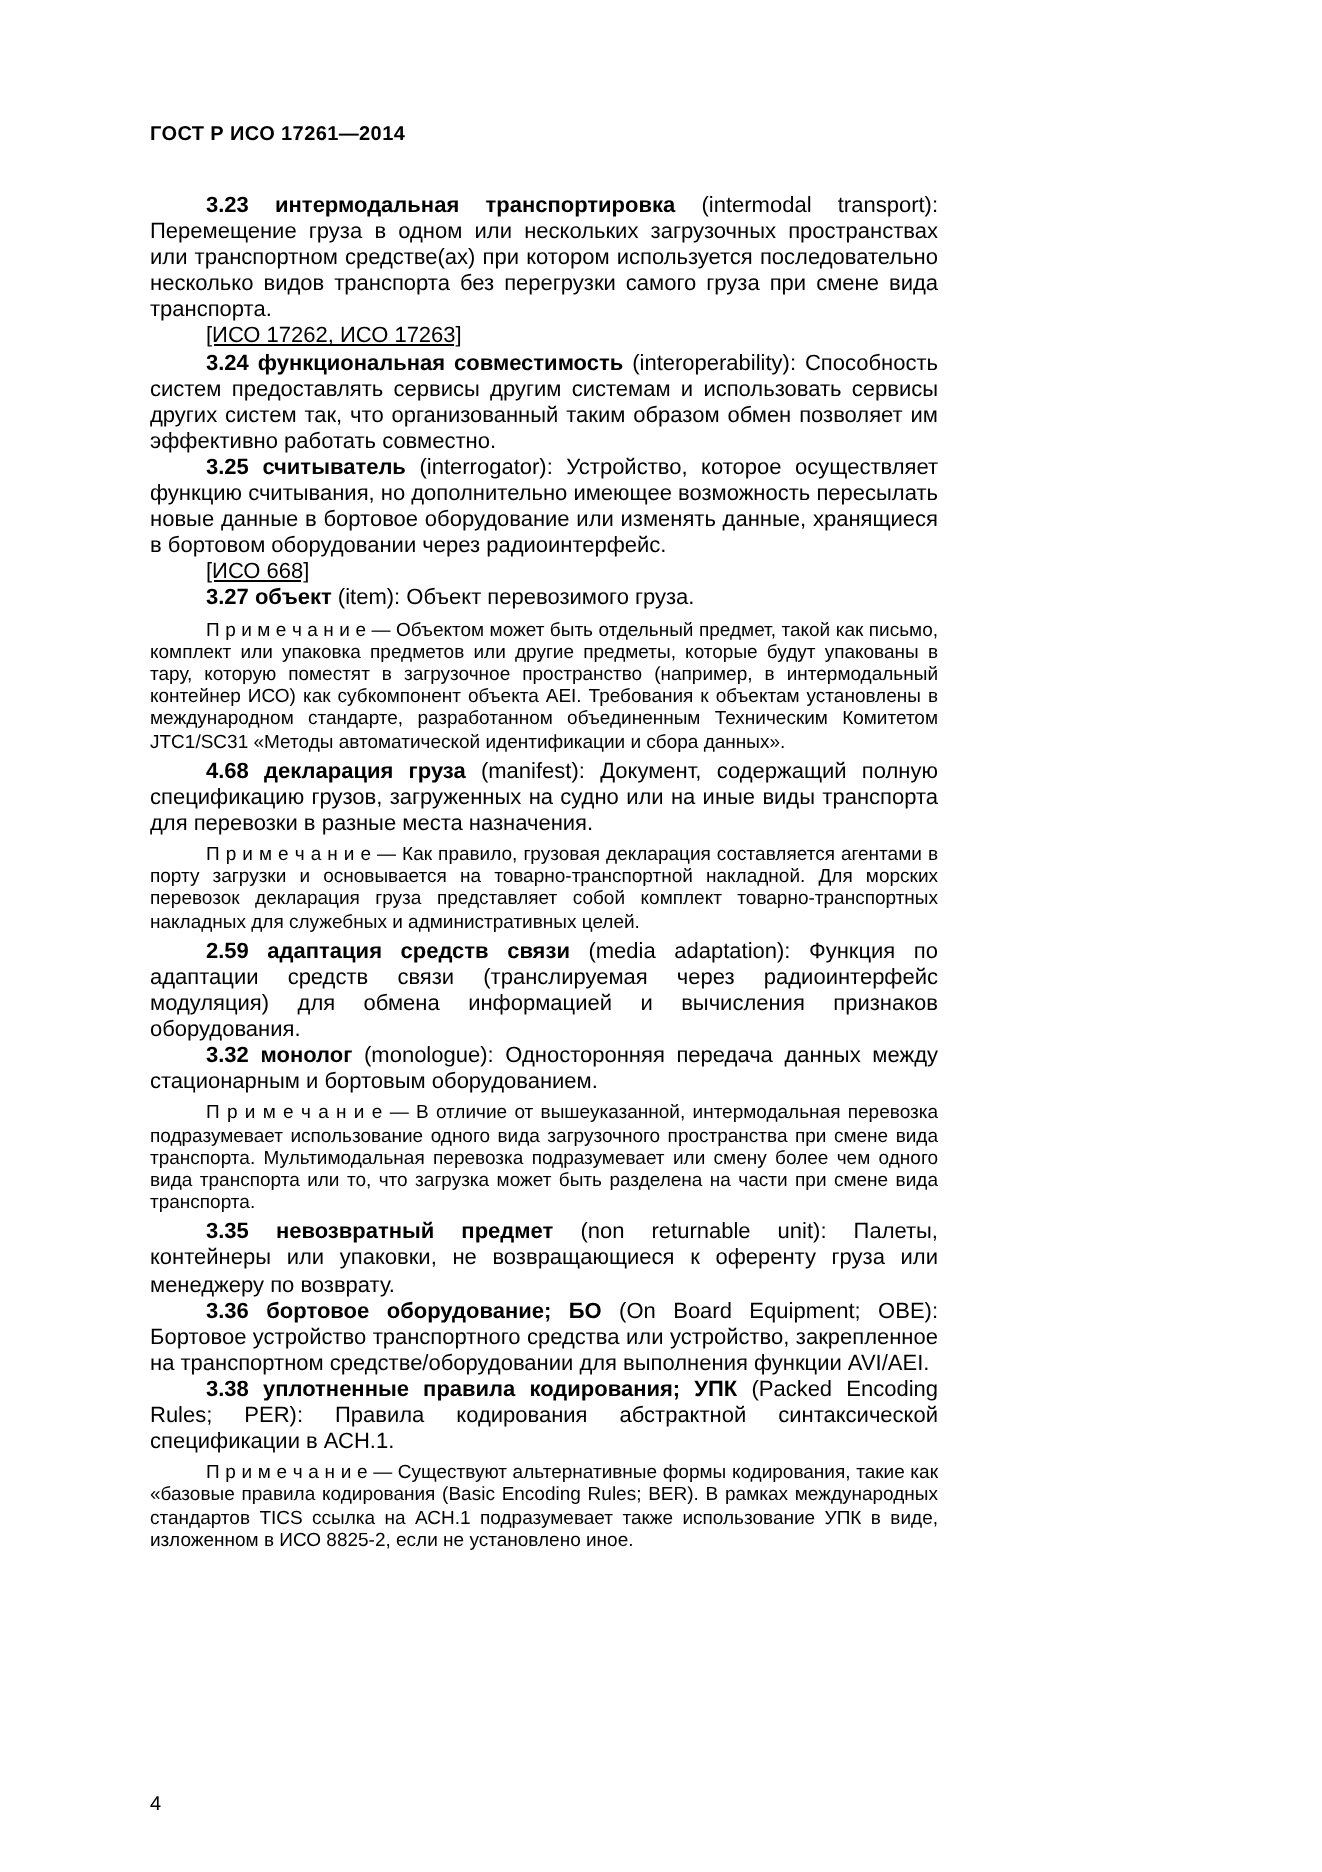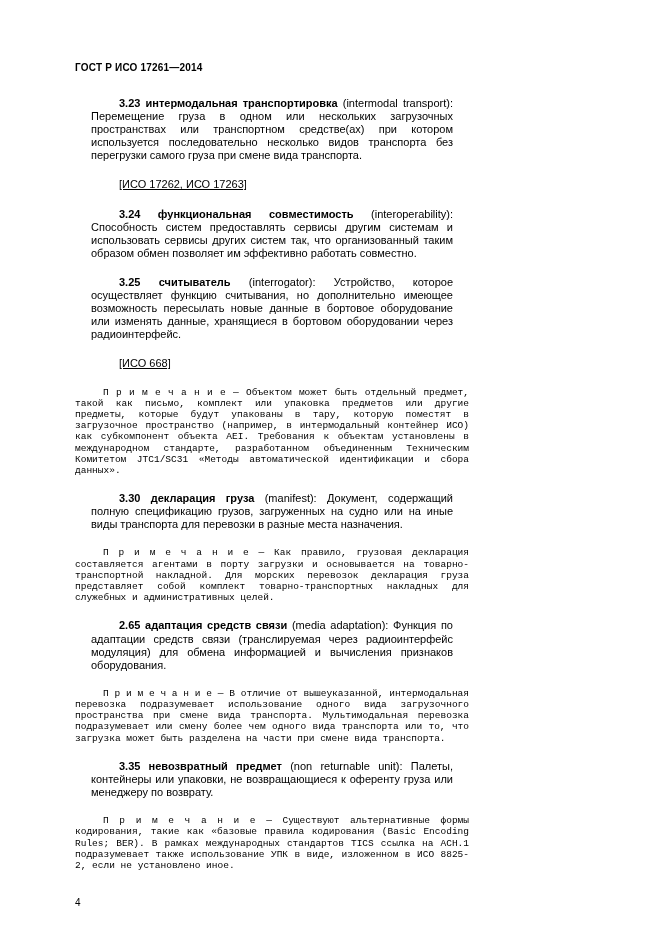--- a/index.html
+++ b/index.html
@@ -27,35 +27,34 @@
     font-weight: bold;
     letter-spacing: 0.2px;
     margin-bottom: 24px;
   }
   .doc-body {
     font-size: 11px;
     line-height: 13.1px;
     text-align: justify;
   }
   .doc-body p {
-    margin: 16px;
+    margin: 0;
   }
   .doc-body p.term {
     text-indent: 28px;
   }
   .doc-body p.ref {
     text-indent: 28px;
     text-decoration: underline;
   }
   .doc-body p.note {
     font-size: 9.5px;
     line-height: 11.2px;
     text-indent: 28px;
     margin: 3px 0 3px 0;
-    font-family: Liberation Mono, monospace;
   }
   .doc-body b {
     font-weight: bold;
   }
   .page-footer {
     position: absolute;
     left: 75px;
     bottom: 28px;
     font-size: 10px;
   }
@@ -65,23 +64,27 @@
 
 <div class="page">
   <div class="doc-header">ГОСТ Р ИСО 17261—2014</div>
 
   <div class="doc-body">
       <p class="term"><b>3.23 интермодальная транспортировка</b><span> (intermodal transport): Перемещение груза в одном или нескольких загрузочных пространствах или транспортном средстве(ах) при котором используется последовательно несколько видов транспорта без перегрузки самого груза при смене вида транспорта.</span></p>
       <p class="ref"><span>[ИСО 17262, ИСО 17263]</span></p>
       <p class="term"><b>3.24 функциональная совместимость</b><span> (interoperability): Способность систем предоставлять сервисы другим системам и использовать сервисы других систем так, что организованный таким образом обмен позволяет им эффективно работать совместно.</span></p>
       <p class="term"><b>3.25 считыватель</b><span> (interrogator): Устройство, которое осуществляет функцию считывания, но дополнительно имеющее возможность пересылать новые данные в бортовое оборудование или изменять данные, хранящиеся в бортовом оборудовании через радиоинтерфейс.</span></p>
       <p class="ref"><span>[ИСО 668]</span></p>
+      <p class="term"><b>3.27 объект</b><span> (item): Объект перевозимого груза.</span></p>
       <p class="note"><span>П р и м е ч а н и е — Объектом может быть отдельный предмет, такой как письмо, комплект или упаковка предметов или другие предметы, которые будут упакованы в тару, которую поместят в загрузочное пространство (например, в интермодальный контейнер ИСО) как субкомпонент объекта AEI. Требования к объектам установлены в международном стандарте, разработанном объединенным Техническим Комитетом JTC1/SC31 «Методы автоматической идентификации и сбора данных».</span></p>
-      <p class="term"><b>3.30 декларация груза</b><span> (manifest): Документ, содержащий полную спецификацию грузов, загруженных на судно или на иные виды транспорта для перевозки в разные места назначения.</span></p>
+      <p class="term"><b>4.68 декларация груза</b><span> (manifest): Документ, содержащий полную спецификацию грузов, загруженных на судно или на иные виды транспорта для перевозки в разные места назначения.</span></p>
       <p class="note"><span>П р и м е ч а н и е — Как правило, грузовая декларация составляется агентами в порту загрузки и основывается на товарно-транспортной накладной. Для морских перевозок декларация груза представляет собой комплект товарно-транспортных накладных для служебных и административных целей.</span></p>
-      <p class="term"><b>2.65 адаптация средств связи</b><span> (media adaptation): Функция по адаптации средств связи (транслируемая через радиоинтерфейс модуляция) для обмена информацией и вычисления признаков оборудования.</span></p>
+      <p class="term"><b>2.59 адаптация средств связи</b><span> (media adaptation): Функция по адаптации средств связи (транслируемая через радиоинтерфейс модуляция) для обмена информацией и вычисления признаков оборудования.</span></p>
+      <p class="term"><b>3.32 монолог</b><span> (monologue): Односторонняя передача данных между стационарным и бортовым оборудованием.</span></p>
       <p class="note"><span>П р и м е ч а н и е — В отличие от вышеуказанной, интермодальная перевозка подразумевает использование одного вида загрузочного пространства при смене вида транспорта. Мультимодальная перевозка подразумевает или смену более чем одного вида транспорта или то, что загрузка может быть разделена на части при смене вида транспорта.</span></p>
       <p class="term"><b>3.35 невозвратный предмет</b><span> (non returnable unit): Палеты, контейнеры или упаковки, не возвращающиеся к оференту груза или менеджеру по возврату.</span></p>
+      <p class="term"><b>3.36 бортовое оборудование; БО</b><span> (On Board Equipment; OBE): Бортовое устройство транспортного средства или устройство, закрепленное на транспортном средстве/оборудовании для выполнения функции AVI/AEI.</span></p>
+      <p class="term"><b>3.38 уплотненные правила кодирования; УПК</b><span> (Packed Encoding Rules; PER): Правила кодирования абстрактной синтаксической спецификации в АСН.1.</span></p>
       <p class="note"><span>П р и м е ч а н и е — Существуют альтернативные формы кодирования, такие как «базовые правила кодирования (Basic Encoding Rules; BER). В рамках международных стандартов TICS ссылка на АСН.1 подразумевает также использование УПК в виде, изложенном в ИСО 8825-2, если не установлено иное.</span></p>
     </div>
 
   <div class="page-footer">4</div>
 </div>
 
 </body></html>

